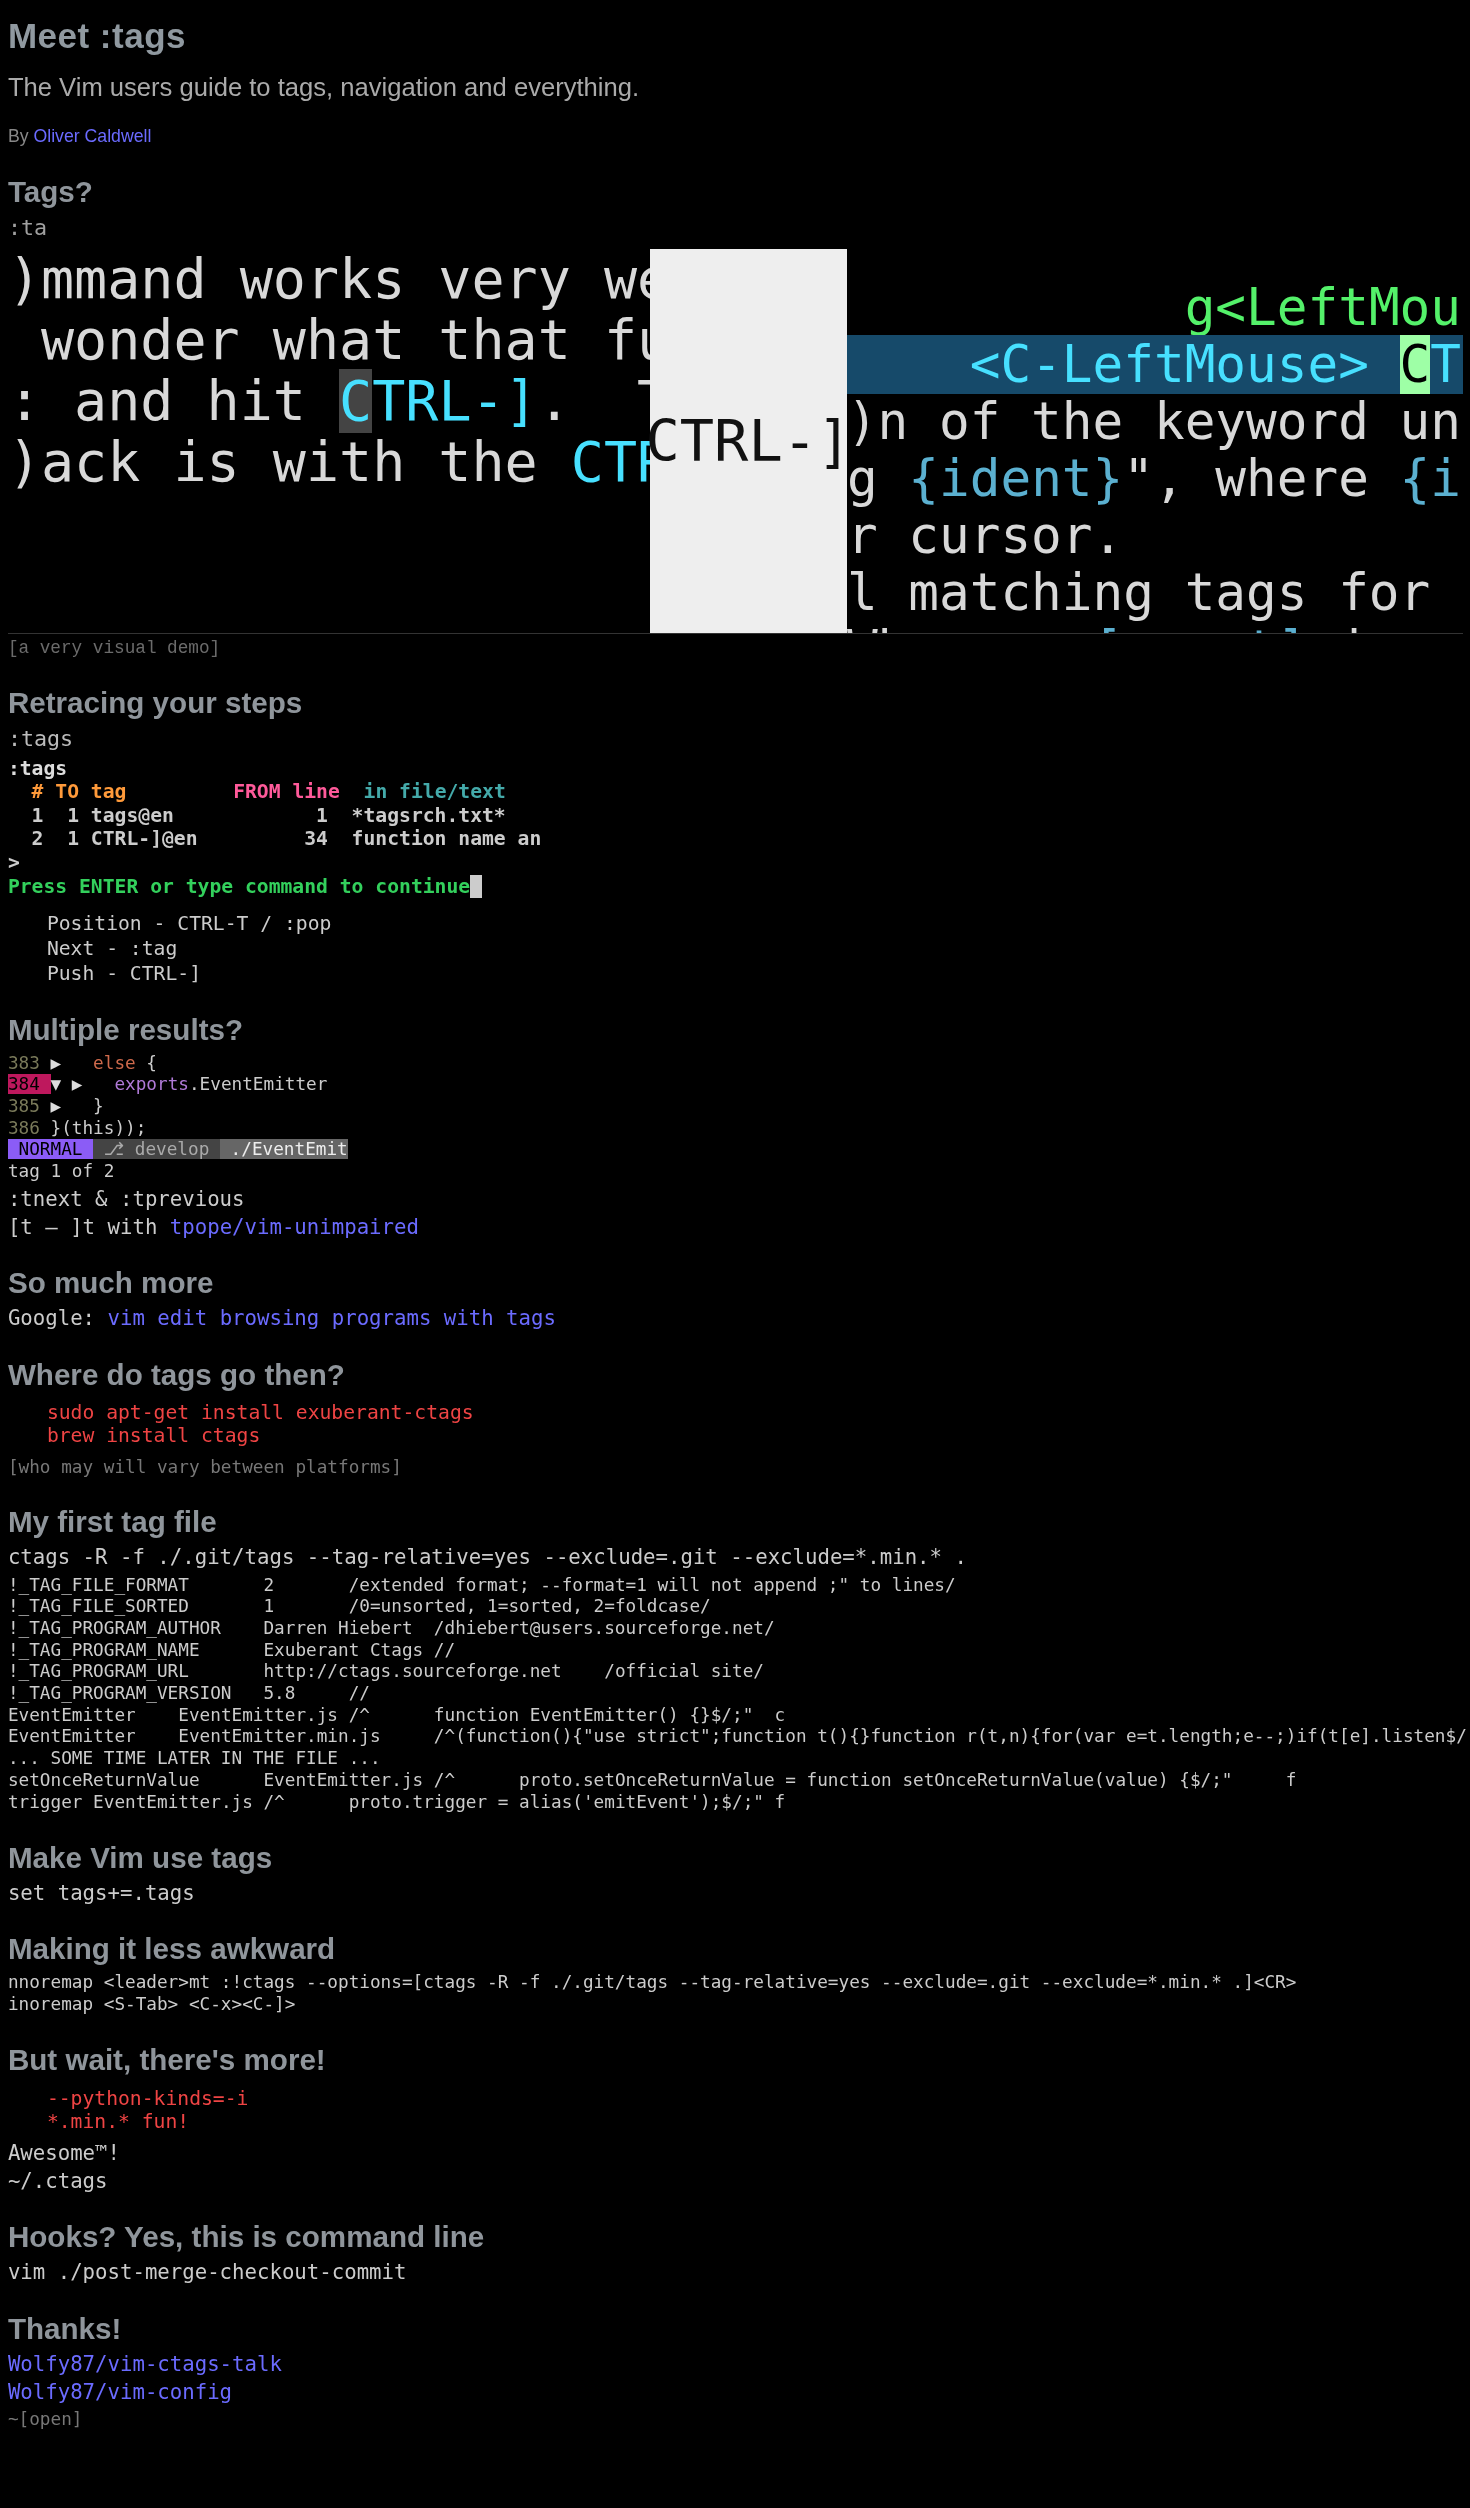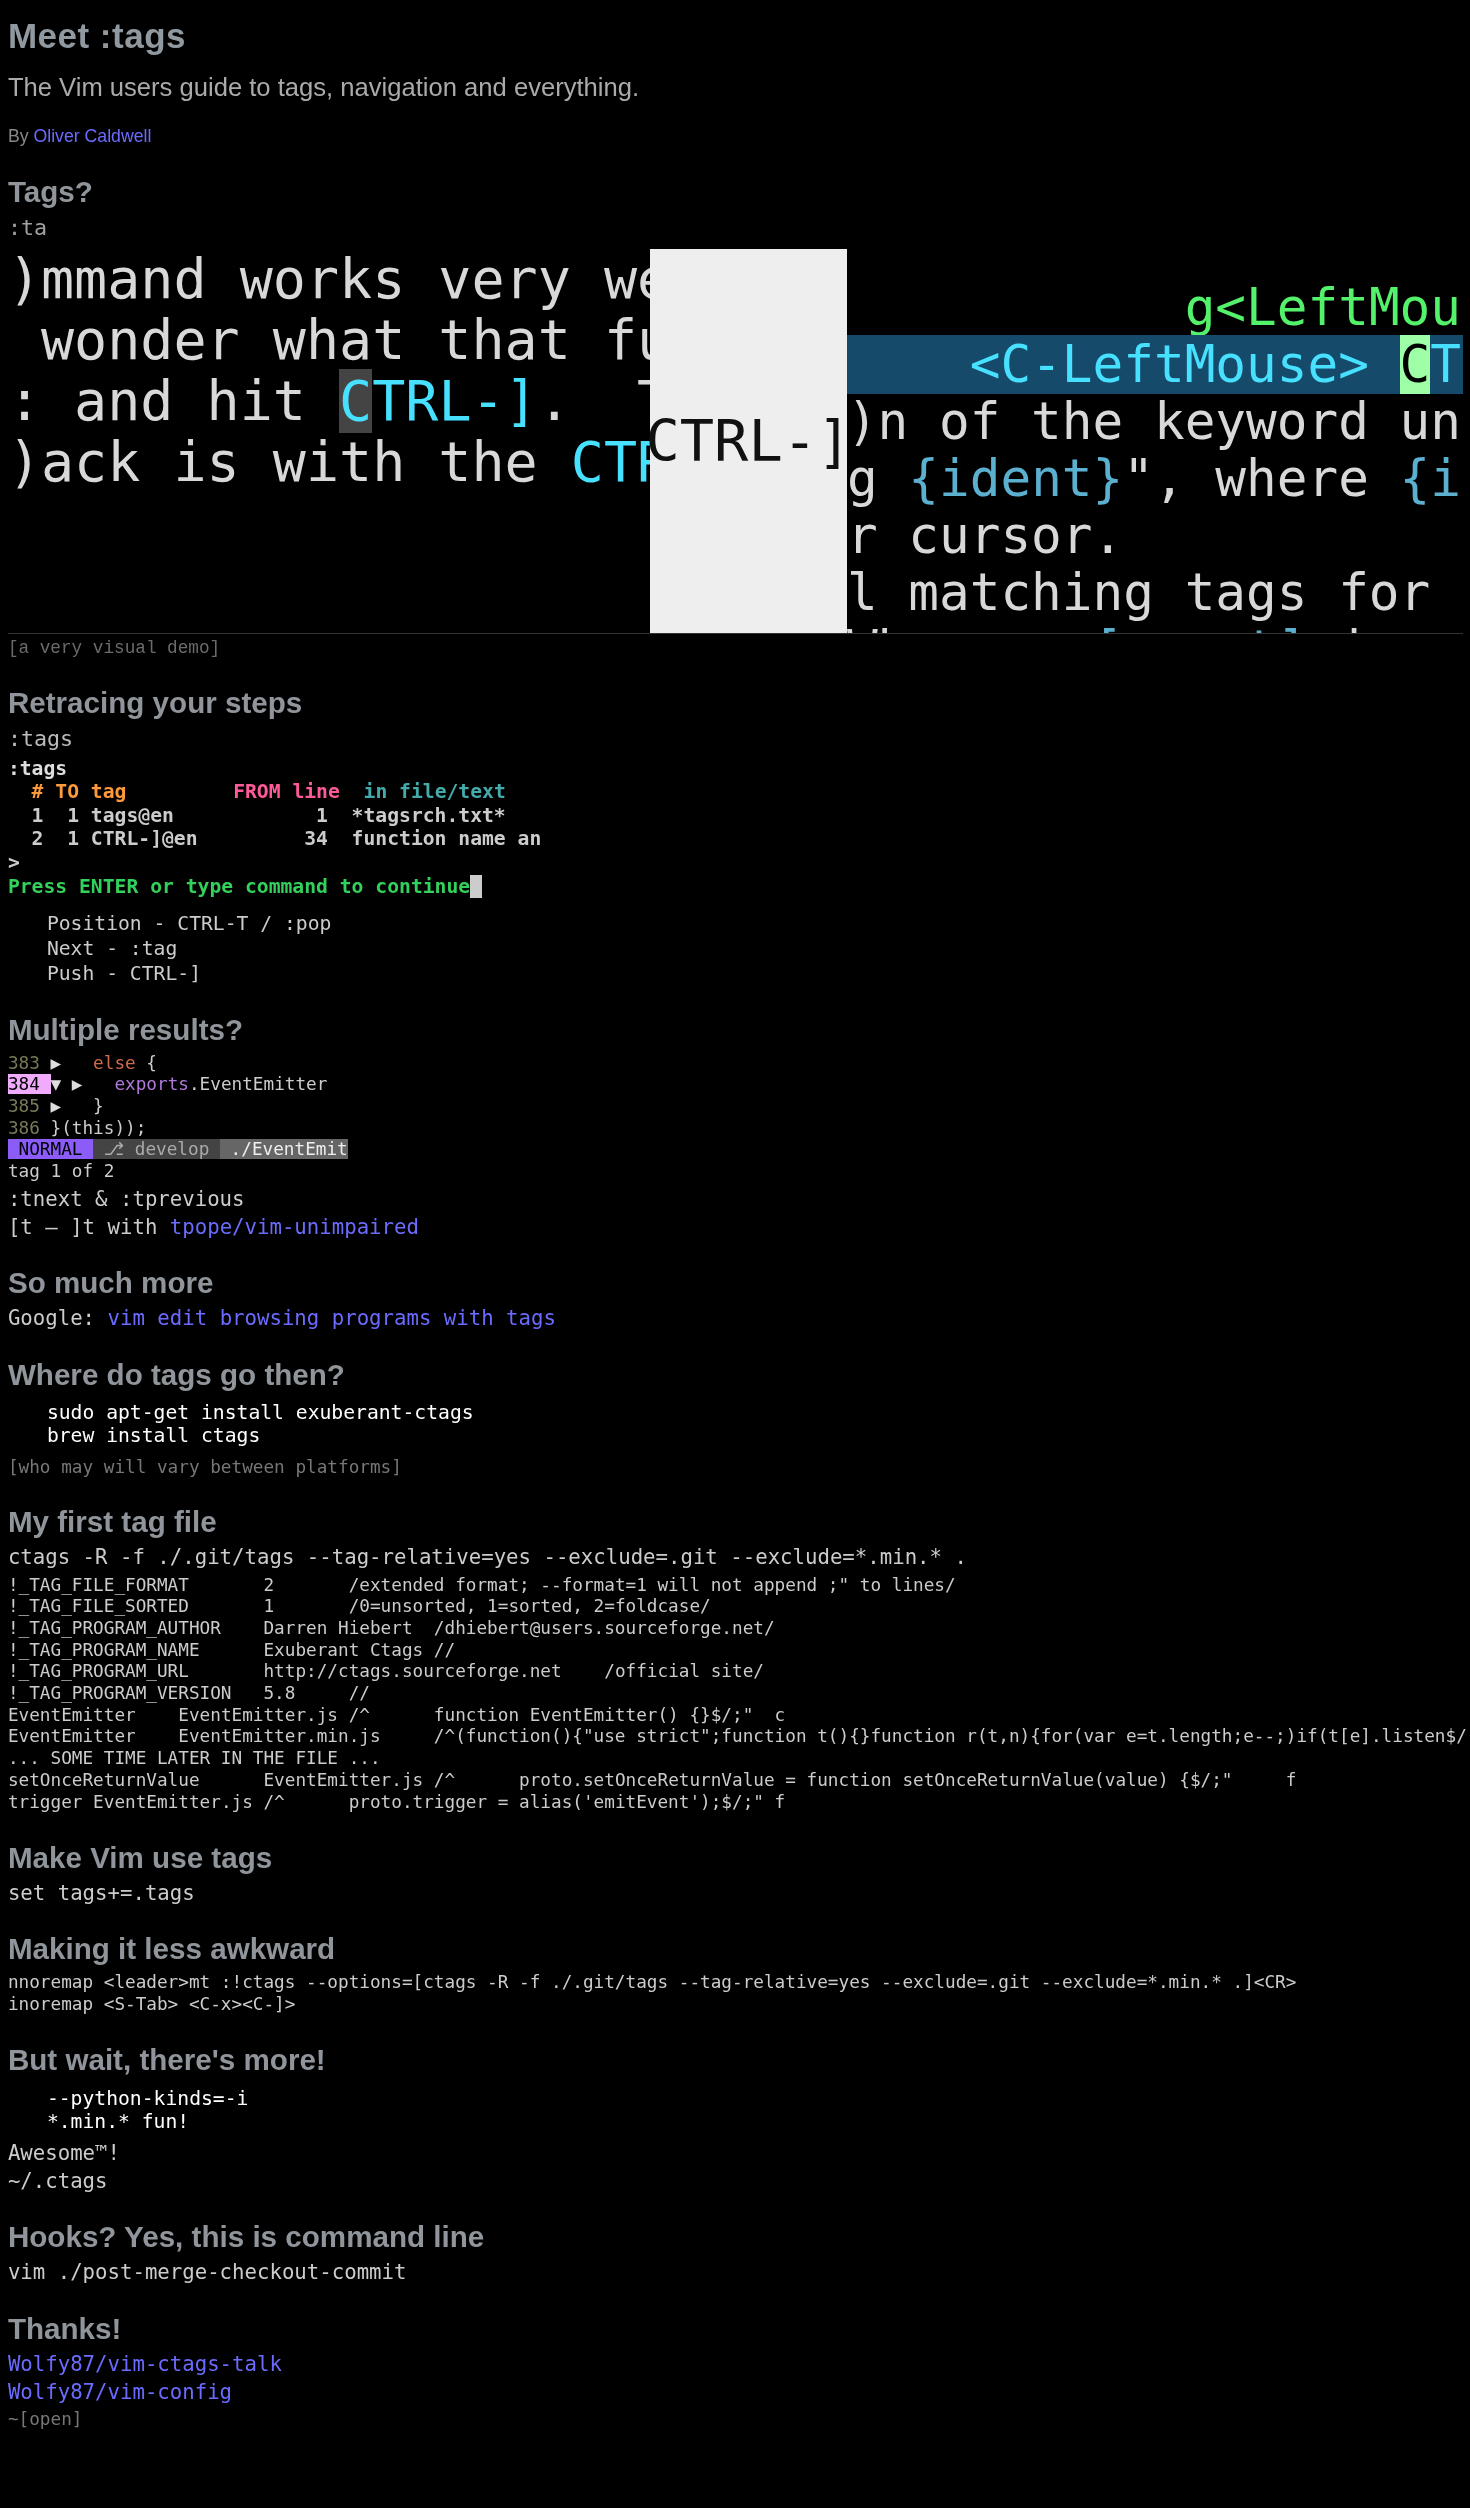--- a/index.html
+++ b/index.html
@@ -131,21 +131,21 @@
   .shot3 {
     width: 349px;
     background:#000;
     font-family: "DejaVu Sans Mono", monospace;
     font-size: 17.7px;
     line-height: 21.7px;
     white-space: pre;
     margin-top:5.9px;
   }
   .shot3 .ln { color:#7a7a5a; }
-  .shot3 .lnsel { background:#f0abfc; color:#000; }
+  .shot3 .lnsel { background:#be185d; color:#000; }
   .shot3 .fold { color:#ddd; }
   .shot3 .kw { color:#cf6a4c; }
   .shot3 .id { color:#b07ad8; }
   .shot3 .txt { color:#ccc; }
   .shot3 .status { color:#000; }
   .shot3 .status .mode { background:#8b5cf6; }
   .shot3 .status .path { background:#444; color:#aaa; }
   .shot3 .status .file { background:#666; color:#eee; }
   .shot3 .tag { color:#ccc; }
 
@@ -154,21 +154,21 @@
     color:#ccc;
     font-size: 20.7px;
     display:block;
     margin:3.9px 0;
   }
   .link { color:#6b6bff; text-decoration:none; }
 
   .quote-block {
     padding: 3.9px 0 3.9px 39px;
     font-family: monospace;
-    color:#ffffff;
+    color:#ef4444;
     font-size: 19.7px;
   }
 
   .tagfile {
     font-family: "DejaVu Sans Mono", monospace;
     font-size: 17.7px;
     line-height: 21.7px;
     color:#ccc;
     white-space: pre;
     margin: 5.9px 0;

